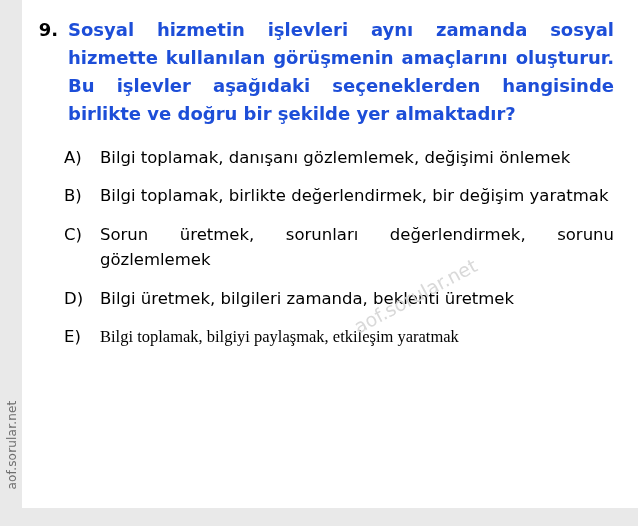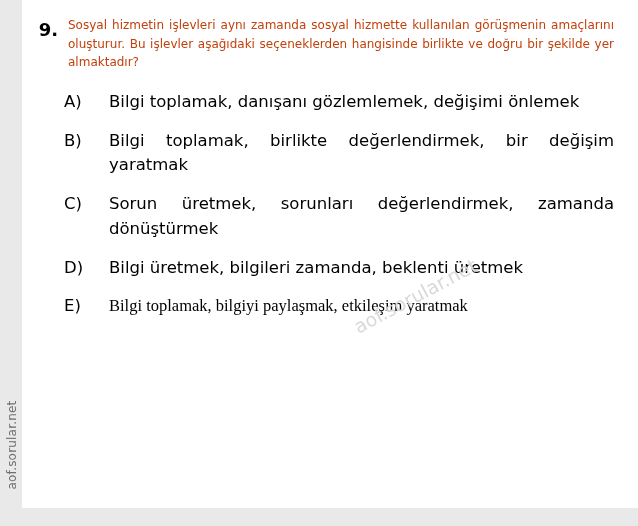--- a/index.html
+++ b/index.html
@@ -69,23 +69,23 @@
     font-size: 18px;
     font-weight: bold;
     color: #000;
     width: 30px;
     text-align: right;
     padding-right: 10px;
     line-height: 1.55;
   }
   .q-text {
     flex: 1 1 auto;
-    font-size: 12px;
-    font-weight: normal;
-    color: #c2410c;
+    font-size: 18px;
+    font-weight: bold;
+    color: #1d4ed8;
     line-height: 1.55;
     text-align: justify;
     text-justify: inter-word;
     padding-right: 6px;
   }
   .q-text > span {
     display: inline;
   }
   .options {
     margin-top: 18px;
@@ -105,21 +105,20 @@
     line-height: 1.5;
   }
   .opt-text {
     flex: 1 1 auto;
     font-size: 16.5px;
     color: #000;
     line-height: 1.5;
     text-align: justify;
     text-justify: inter-word;
     padding-right: 2px;
-    margin-left: 9px;
   }
   .opt-text.nojust {
     text-align: left;
     font-family: Liberation Serif, serif;
   }
   
   .watermark {
     position: absolute;
     left: 350px;
     top: 318px;
@@ -157,21 +156,21 @@
         <div class="opt-text">Bilgi toplamak, danışanı gözlemlemek, değişimi önlemek</div>
       </div>
 
       <div class="option">
         <div class="opt-letter">B)</div>
         <div class="opt-text">Bilgi toplamak, birlikte değerlendirmek, bir değişim yaratmak</div>
       </div>
 
       <div class="option">
         <div class="opt-letter">C)</div>
-        <div class="opt-text">Sorun üretmek, sorunları değerlendirmek, zamanda dönüştürmek</div>
+        <div class="opt-text">Sorun üretmek, sorunları değerlendirmek, sorunu gözlemlemek</div>
       </div>
 
       <div class="option">
         <div class="opt-letter">D)</div>
         <div class="opt-text">Bilgi üretmek, bilgileri zamanda, beklenti üretmek</div>
       </div>
 
       <div class="option">
         <div class="opt-letter">E)</div>
         <div class="opt-text nojust">Bilgi toplamak, bilgiyi paylaşmak, etkileşim yaratmak</div>

